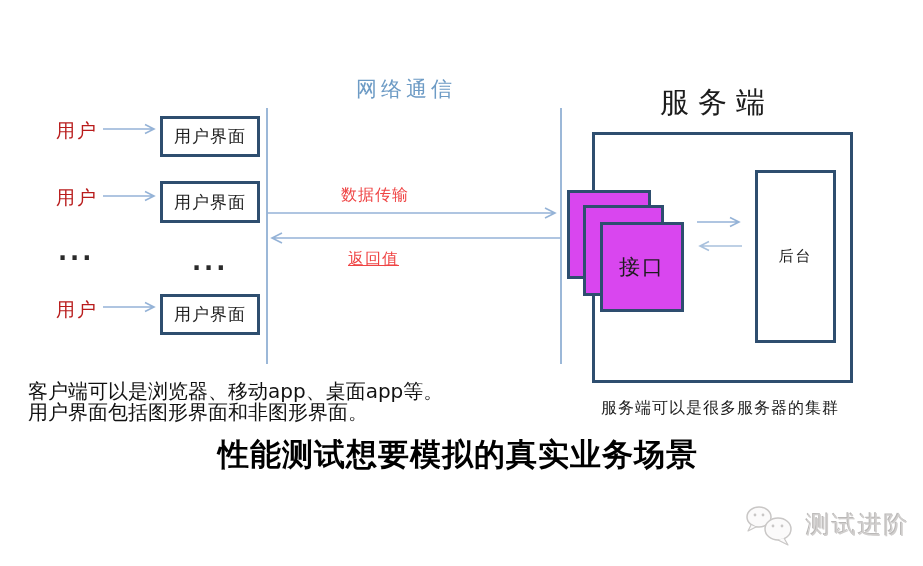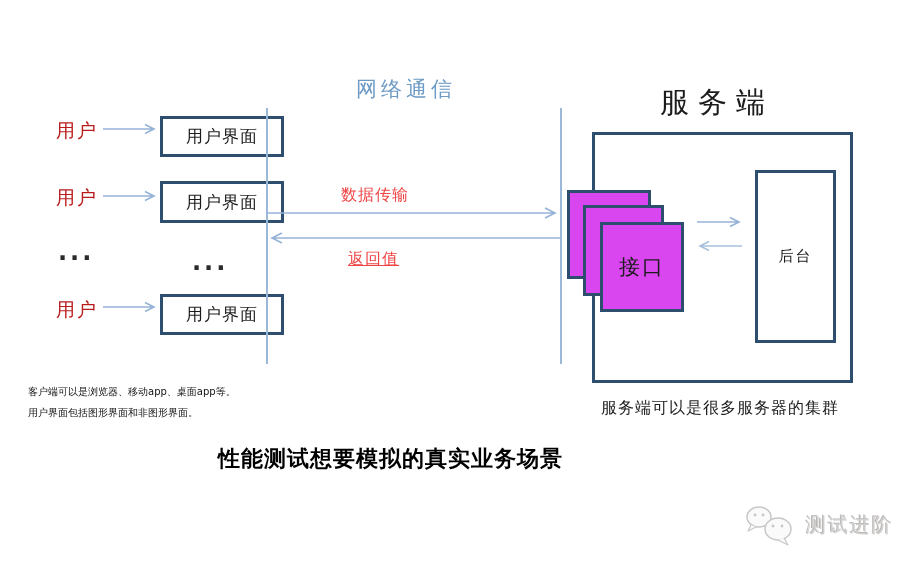--- a/index.html
+++ b/index.html
@@ -27,21 +27,21 @@
     left: 660px; top: 83px;
     font-size: 29px; letter-spacing: 9px; color: #1c1c1c;
   }
 
   
   .user-label {
     width: 48px; text-align: left;
     font-size: 19px; color: #b91c1c; letter-spacing: 2px;
   }
   .ui-box {
-    width: 124px; height: 41px;
+    width: 100px; height: 41px;
     border: 3px solid #2E4E6F; background: #ffffff;
     display: flex; align-items: center; justify-content: center;
     font-size: 17px; color: #1c1c1c; letter-spacing: 1px;
   }
   .ellipsis {
     font-size: 24px; font-weight: bold; color: #2a2a2a; letter-spacing: 3px;
     line-height: 24px;
   }
 
   
@@ -75,34 +75,34 @@
     font-size: 15px; color: #1c1c1c; letter-spacing: 2px;
   }
   .server-caption {
     left: 601px; top: 398px;
     font-size: 16px; color: #1c1c1c; letter-spacing: 1px;
   }
 
   
   .notes {
     left: 28px; top: 381px;
-    font-size: 10px; color: #111111; line-height: 21px;
+    font-size: 20px; color: #111111; line-height: 21px;
   }
   .main-title {
-    left: 218px; top: 444px;
-    font-size: 22px; font-weight: bold; color: #000000; letter-spacing: 1px;
+    left: 218px; top: 434px;
+    font-size: 31px; font-weight: bold; color: #000000; letter-spacing: 1px;
   }
 
   
   .watermark {
     left: 742px; top: 502px;
     display: flex; align-items: center; gap: 6px;
   }
   .watermark-text {
-    font-size: 20px; letter-spacing: 2px;
+    font-size: 24px; letter-spacing: 2px;
     color: #d0cecd;
     text-shadow: -1px -1px 0 #bab8b7, 1px 1px 1px #ffffff;
   }
   svg { display: block; }
 </style>
 </head>
 <body>
 
 <div class="canvas">
 

